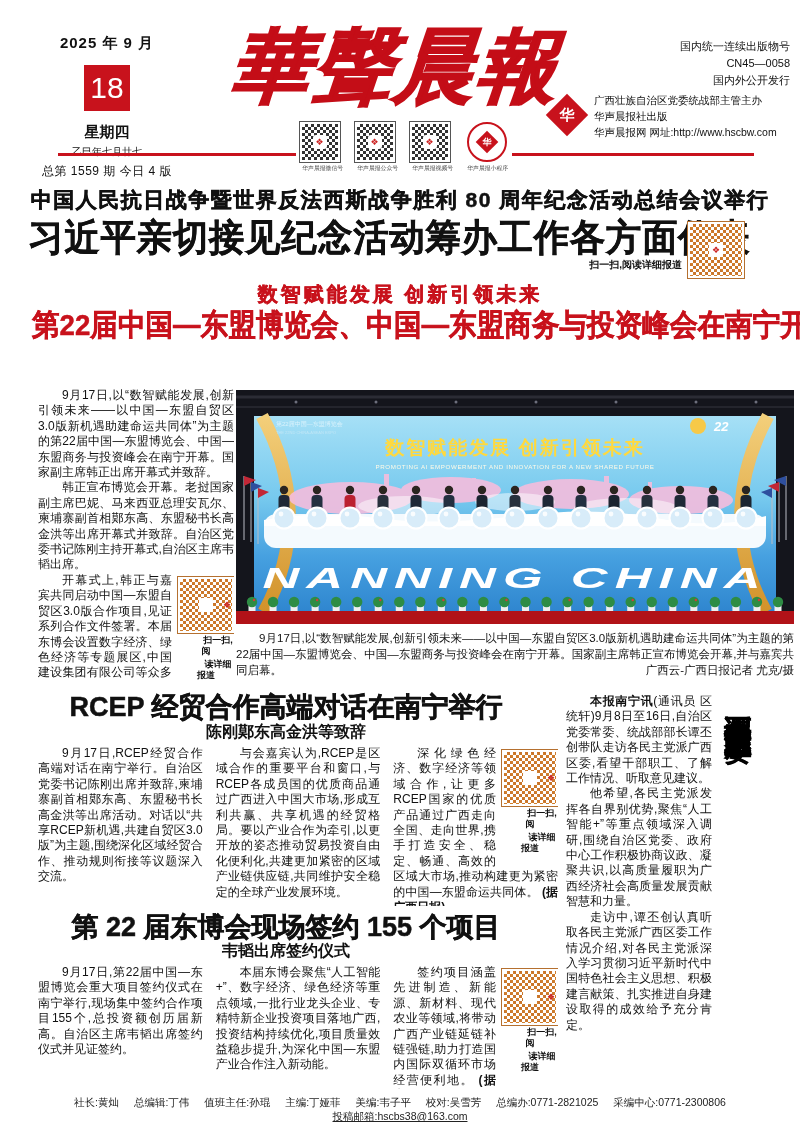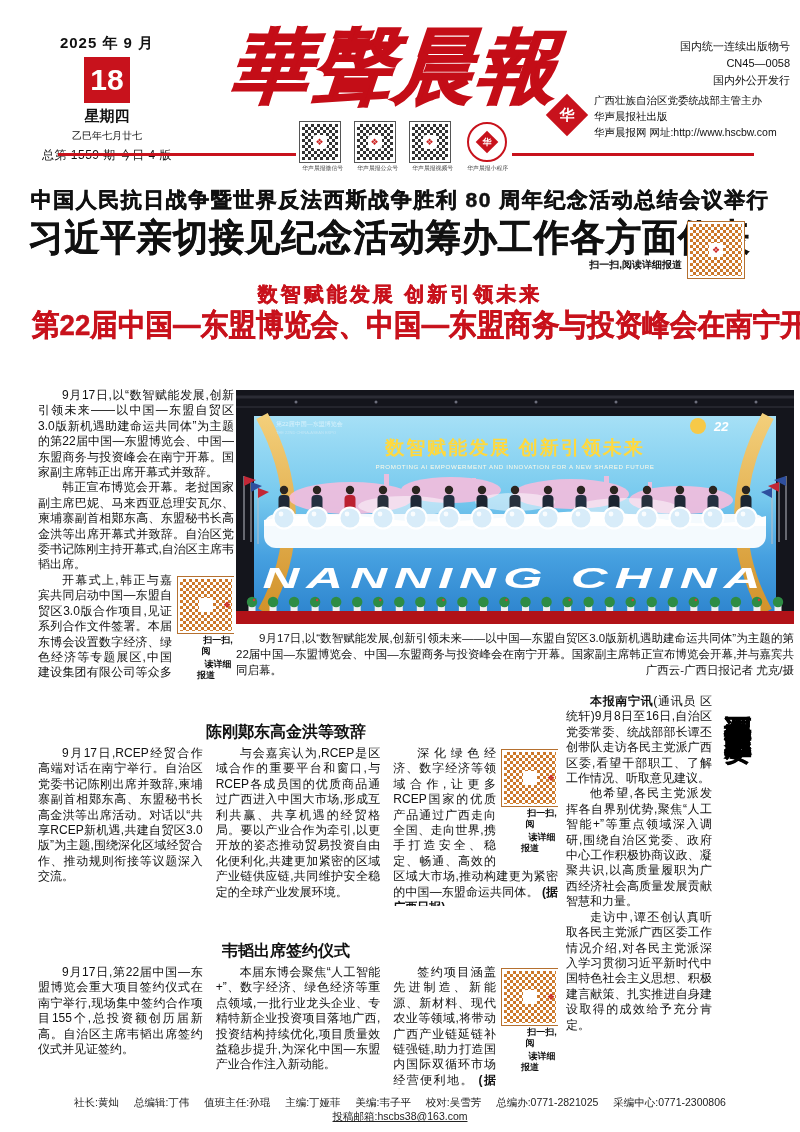--- a/index.html
+++ b/index.html
@@ -9,22 +9,22 @@
   .ctr{text-align:center;}
   .hvy{font-weight:900;-webkit-text-stroke:.5px currentColor;}
   .red{color:#c8121c;}
   .jus{text-align:justify;}
   .ind{text-indent:2em;margin:0;}
   p{margin:0;}
 
   
   .date-block{left:36px;top:34px;width:142px;text-align:center;}
   .date-line{font-size:15px;font-weight:bold;letter-spacing:1px;}
-  .day-box{width:46px;height:46px;background:#c8121c;color:#fff;font-size:30px;font-weight:700;
-           line-height:46px;margin:4px auto;text-align:center;}
+  .day-box{width:46px;height:46px;background:#c8121c;color:#fff;font-size:30px;font-weight:400;
+           line-height:46px;margin:12px auto;text-align:center;}
   .weekday{font-size:15px;font-weight:bold;margin-top:0;}
   .lunar{font-size:10px;margin-top:3px;}
   .issue{font-size:12px;margin-top:4px;letter-spacing:.5px;}
   .paper-title{left:210px;top:2px;width:370px;height:135px;color:#c40d17;
     font-family:"Liberation Serif","DejaVu Serif",serif;font-style:italic;font-weight:900;
     font-size:80px;letter-spacing:2px;line-height:130px;text-align:center;
     transform:skewX(-5deg);-webkit-text-stroke:2px #c40d17;}
   .pub-info{left:562px;top:38px;width:228px;font-size:11px;line-height:17px;text-align:right;}
   .org{left:546px;top:92px;width:250px;display:flex;align-items:flex-start;}
   .diamond{width:30px;height:30px;background:#c8121c;transform:rotate(45deg);margin:8px 12px 0 6px;
@@ -376,20 +376,21 @@
     </svg>
   </div>
 
   <div class="abs jus expo-caption">
     <p class="ind">
       <span>9月17日,以“数智赋能发展,创新引领未来——以中国—东盟自贸区3.0版新机遇助建命运共同体”为主题的第22届中国—东盟博览会、中国—东盟商务与投资峰会在南宁开幕。国家副主席韩正宣布博览会开幕,并与嘉宾共同启幕。</span>
       <span class="credit">广西云-广西日报记者 尤克/摄</span>
     </p>
   </div>
 
+  <div class="abs ctr hvy rcep-head">RCEP 经贸合作高端对话在南宁举行</div>
   <div class="abs ctr rcep-deck">陈刚鄚东高金洪等致辞</div>
   <div class="abs cols bodytxt jus">
     <div class="col">
         <p class="ind">9月17日,RCEP经贸合作高端对话在南宁举行。自治区党委书记陈刚出席并致辞,柬埔寨副首相鄚东高、东盟秘书长高金洪等出席活动。对话以“共享RCEP新机遇,共建自贸区3.0版”为主题,围绕深化区域经贸合作、推动规则衔接等议题深入交流。</p>
       </div>
     <div class="col">
         <p class="ind">与会嘉宾认为,RCEP是区域合作的重要平台和窗口,与RCEP各成员国的优质商品通过广西进入中国大市场,形成互利共赢、共享机遇的经贸格局。要以产业合作为牵引,以更开放的姿态推动贸易投资自由化便利化,共建更加紧密的区域产业链供应链,共同维护安全稳定的全球产业发展环境。</p>
       </div>
     <div class="col">
       <p class="ind">
@@ -397,20 +398,21 @@
           <span class="qr qr-orange" style="display:block;"></span>
           <span class="cap" style="display:block;">扫一扫,阅</span>
           <span class="cap" style="display:block;">读详细报道</span>
         </span>
         <span>深化绿色经济、数字经济等领域合作,让更多RCEP国家的优质产品通过广西走向全国、走向世界,携手打造安全、稳定、畅通、高效的区域大市场,推动构建更为紧密的中国—东盟命运共同体。</span>
         <b>(据广西日报)</b>
       </p>
     </div>
   </div>
 
+  <div class="abs ctr hvy sign-head">第 22 届东博会现场签约 155 个项目</div>
   <div class="abs ctr sign-deck">韦韬出席签约仪式</div>
   <div class="abs cols sign-cols bodytxt jus">
     <div class="col">
         <p class="ind">9月17日,第22届中国—东盟博览会重大项目签约仪式在南宁举行,现场集中签约合作项目155个,总投资额创历届新高。自治区主席韦韬出席签约仪式并见证签约。</p>
       </div>
     <div class="col">
         <p class="ind">本届东博会聚焦“人工智能+”、数字经济、绿色经济等重点领域,一批行业龙头企业、专精特新企业投资项目落地广西,投资结构持续优化,项目质量效益稳步提升,为深化中国—东盟产业合作注入新动能。</p>
       </div>
     <div class="col">
       <p class="ind">

